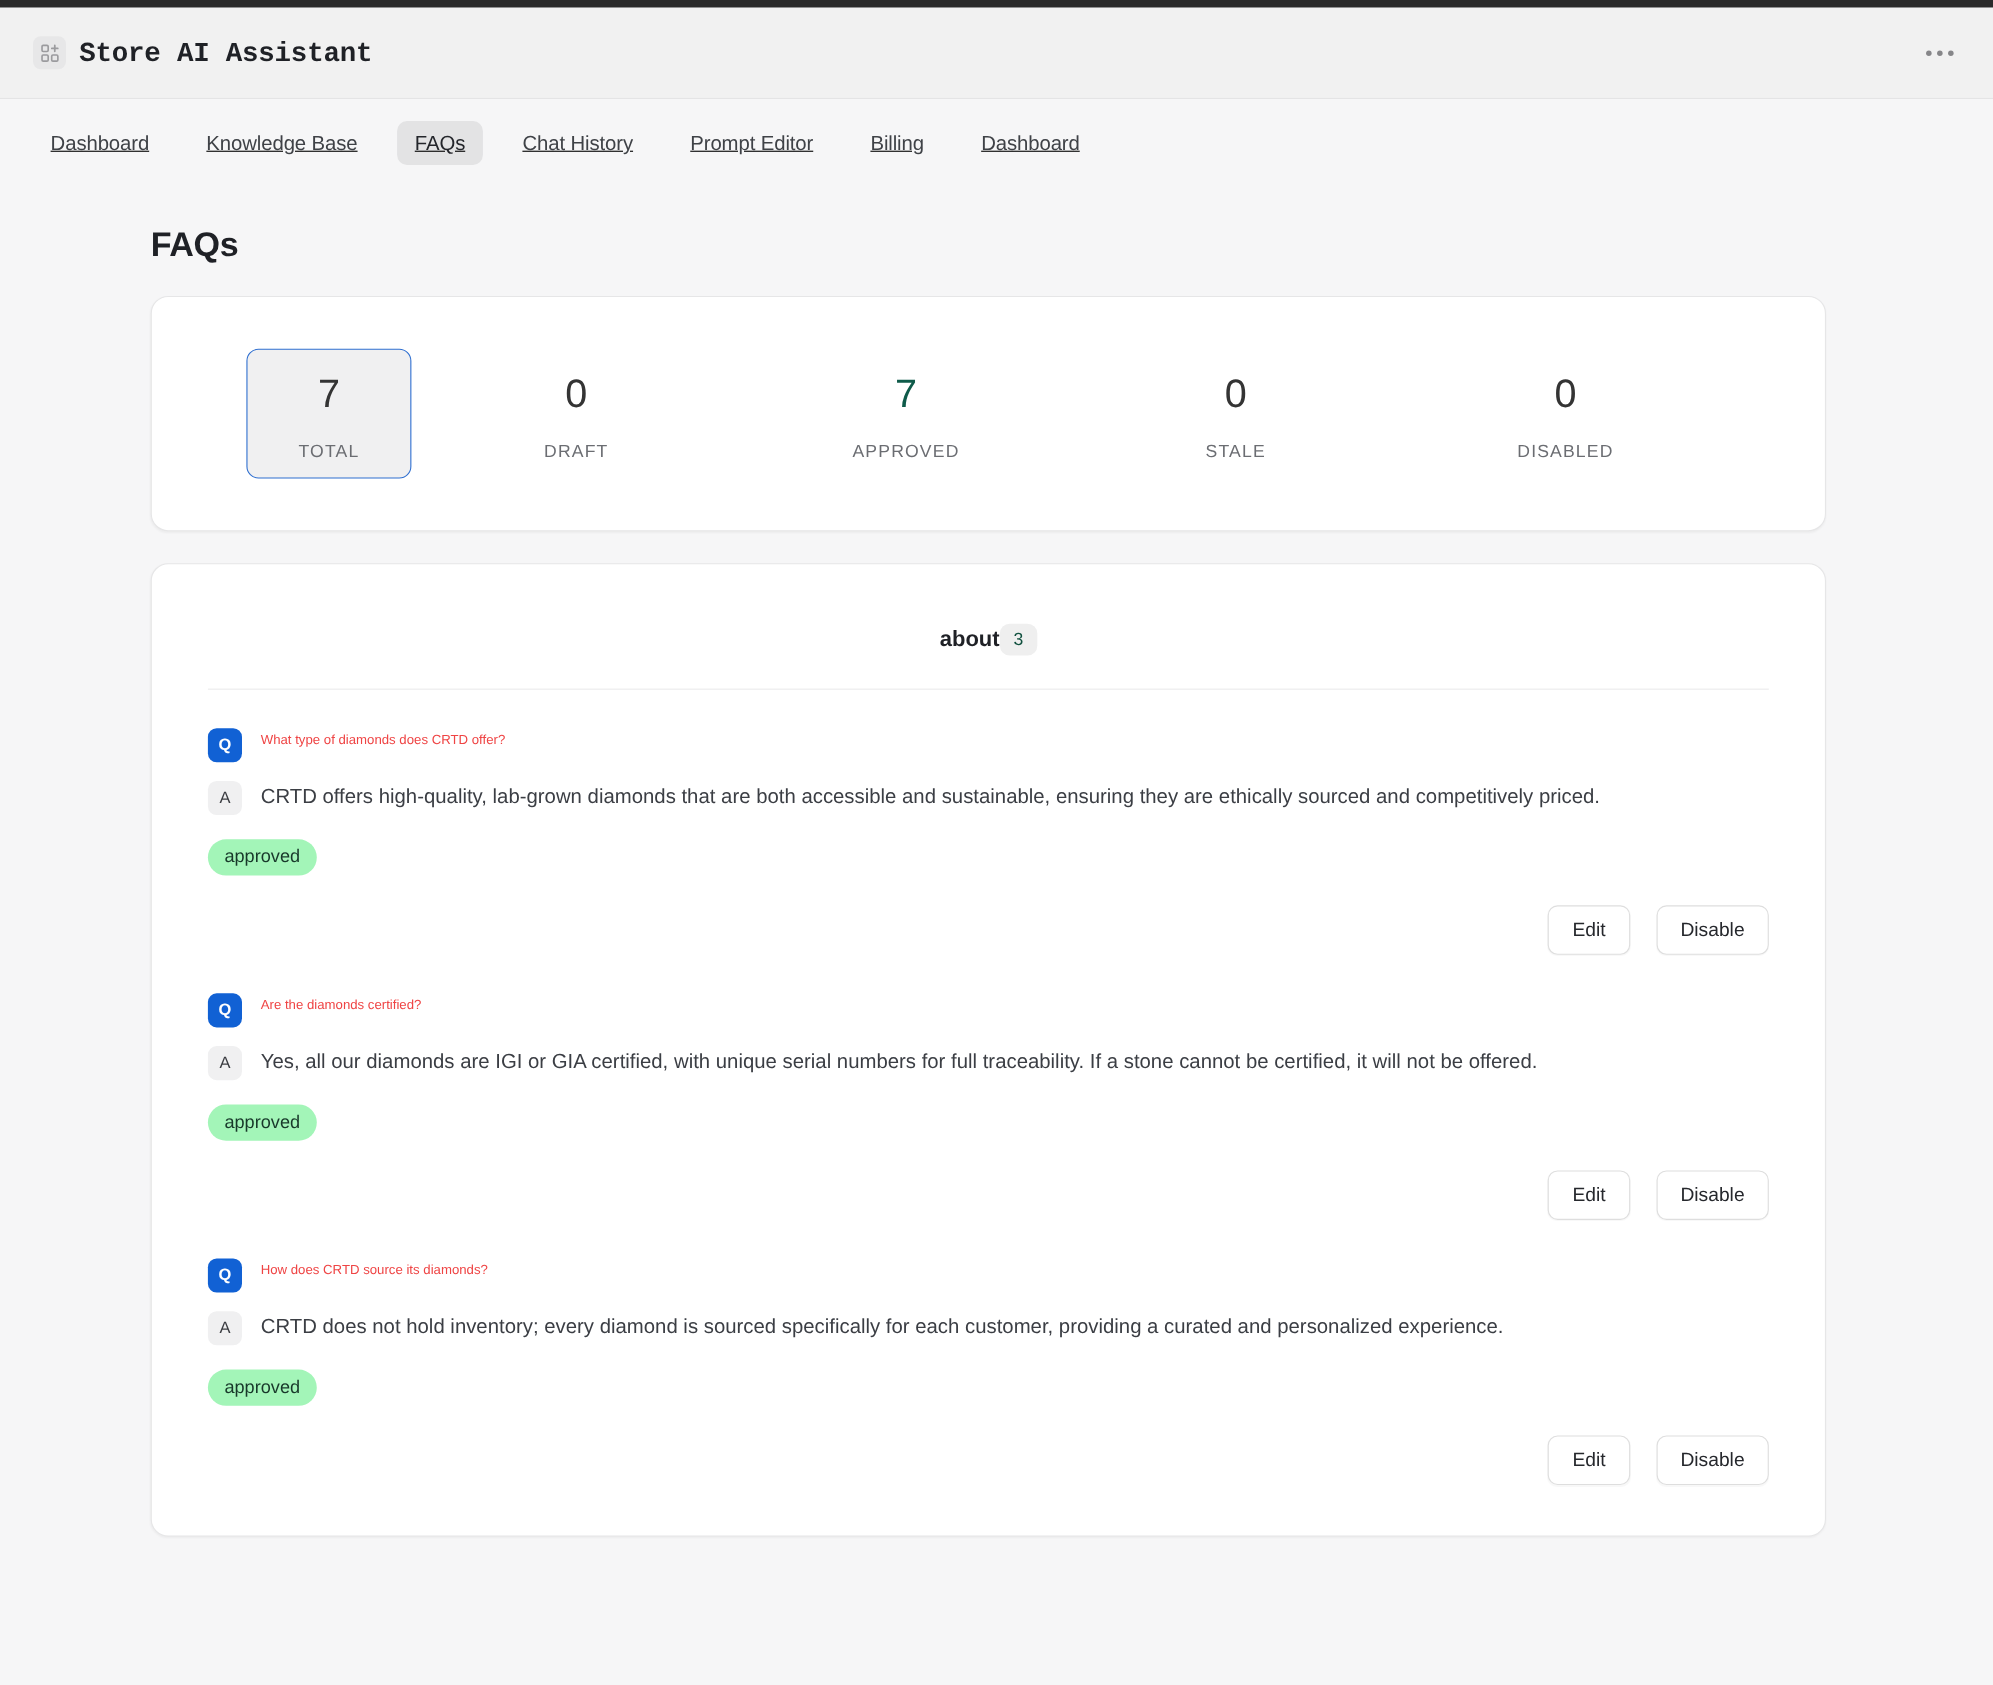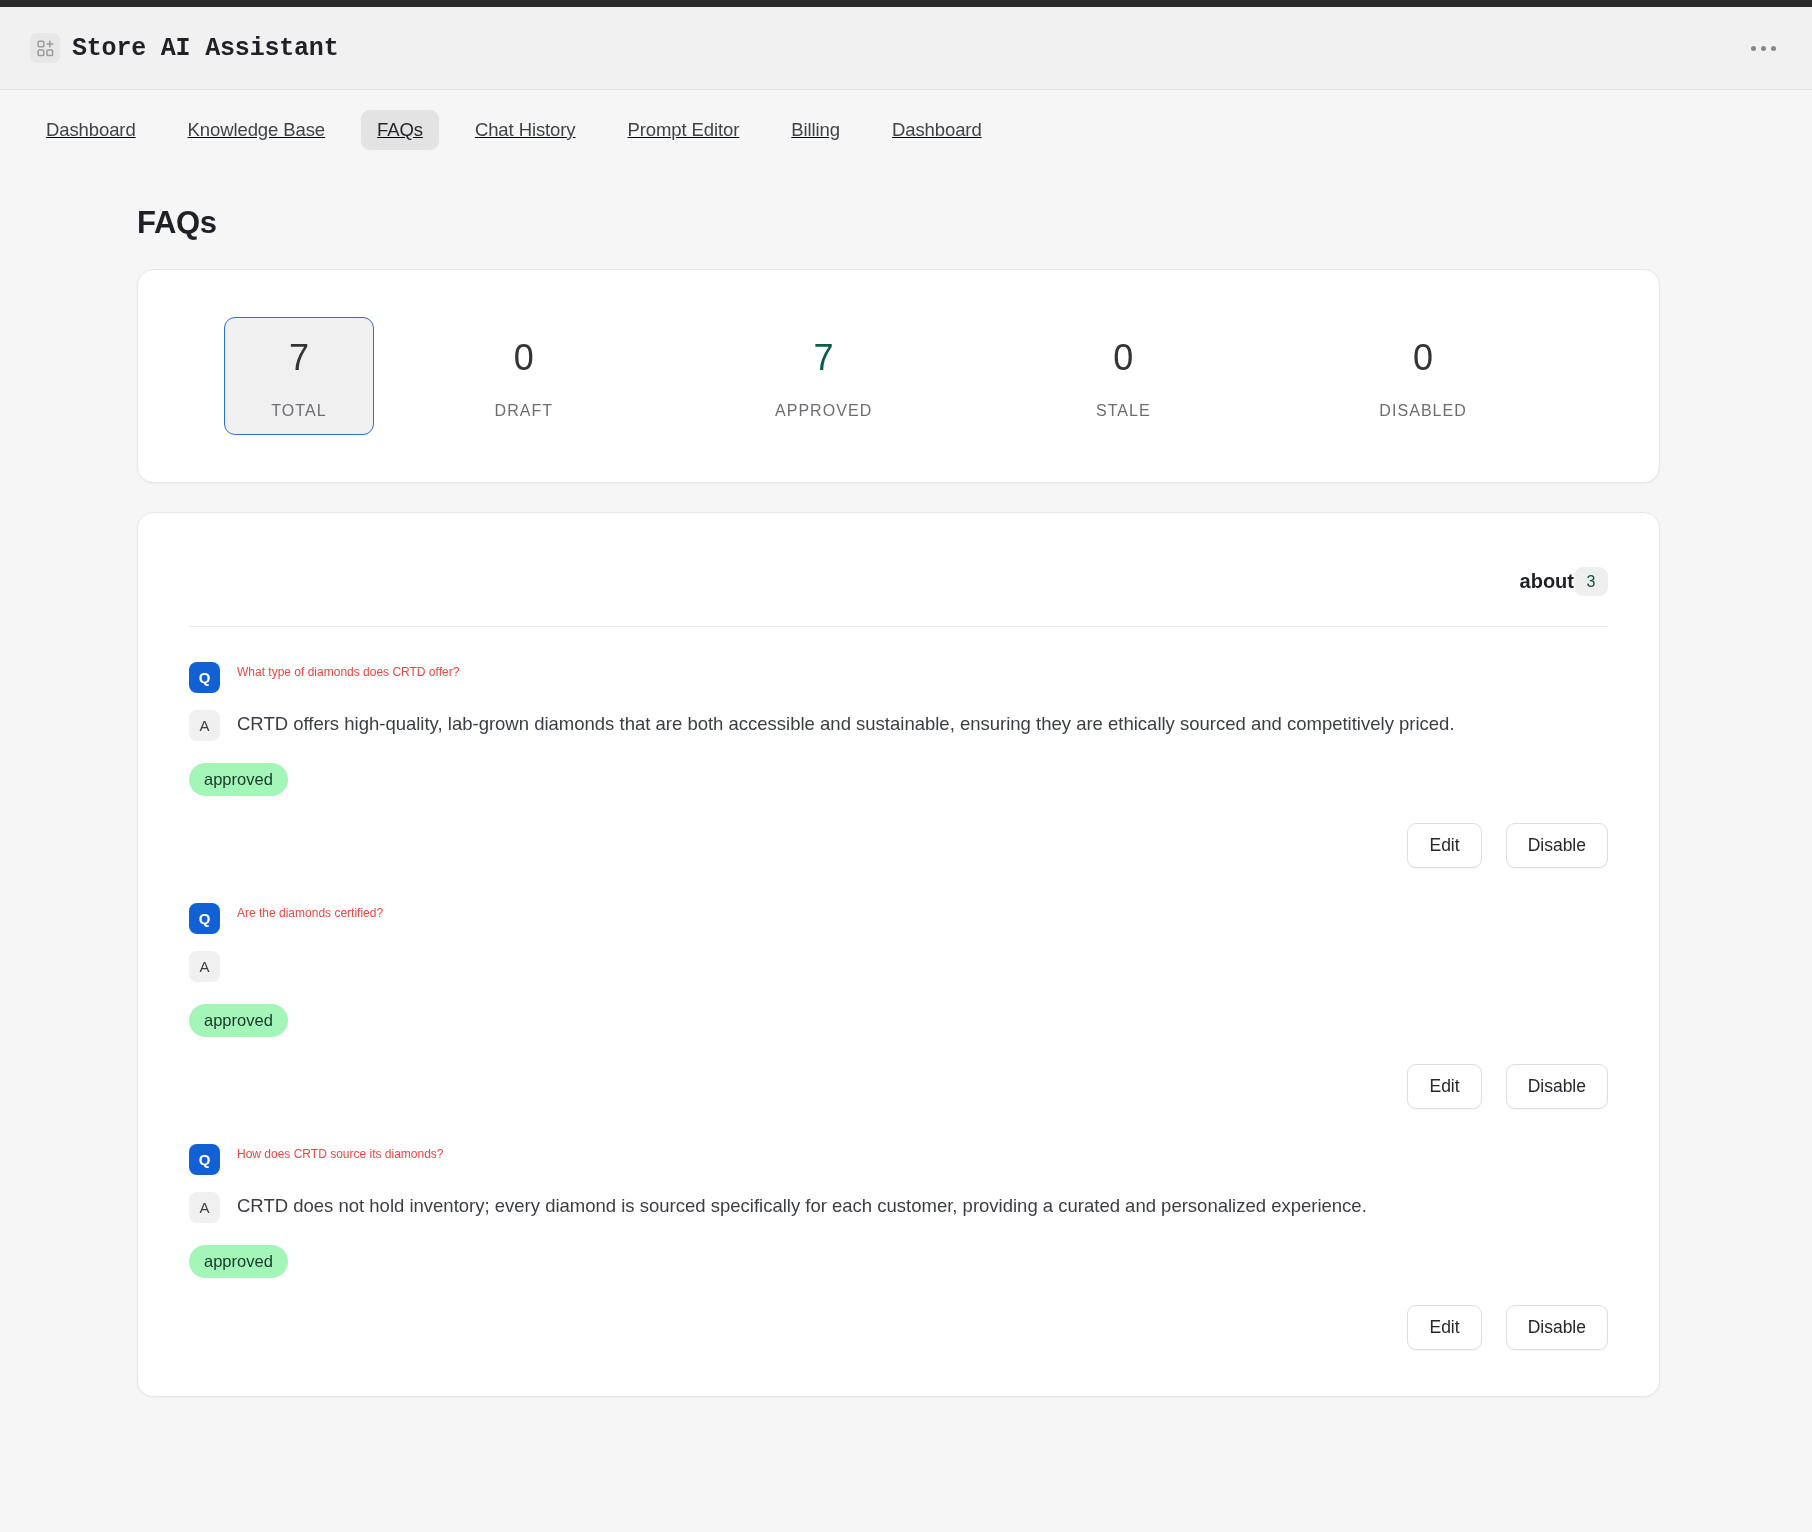--- a/index.html
+++ b/index.html
@@ -158,21 +158,21 @@
 
   
   .faq-card {
     margin-top: 29px;
     width: 1523px;
     padding: 0 51px 46px;
   }
   .group-head {
     display: flex;
     align-items: center;
-    justify-content: flex-end;
+    justify-content: center;
     padding: 54px 0 30px;
     border-bottom: 1px solid #eaeaeb;
   }
   .group-name {
     font-size: 20px;
     font-weight: 700;
     color: #1f2126;
   }
   .group-count {
     min-width: 34px;
@@ -350,20 +350,21 @@
         </div>
       </article>
 
       <article class="faq-item">
         <div class="faq-q-line">
           <span class="badge-sq badge-q">Q</span>
           <span class="faq-question">Are the diamonds certified?</span>
         </div>
         <div class="faq-a-line">
           <span class="badge-sq badge-a">A</span>
+          <span class="faq-answer">Yes, all our diamonds are IGI or GIA certified, with unique serial numbers for full traceability. If a stone cannot be certified, it will not be offered.</span>
         </div>
         <div class="status-row">
           <span class="pill-status">approved</span>
         </div>
         <div class="actions-row">
           <button class="btn">Edit</button>
           <button class="btn">Disable</button>
         </div>
       </article>
 

